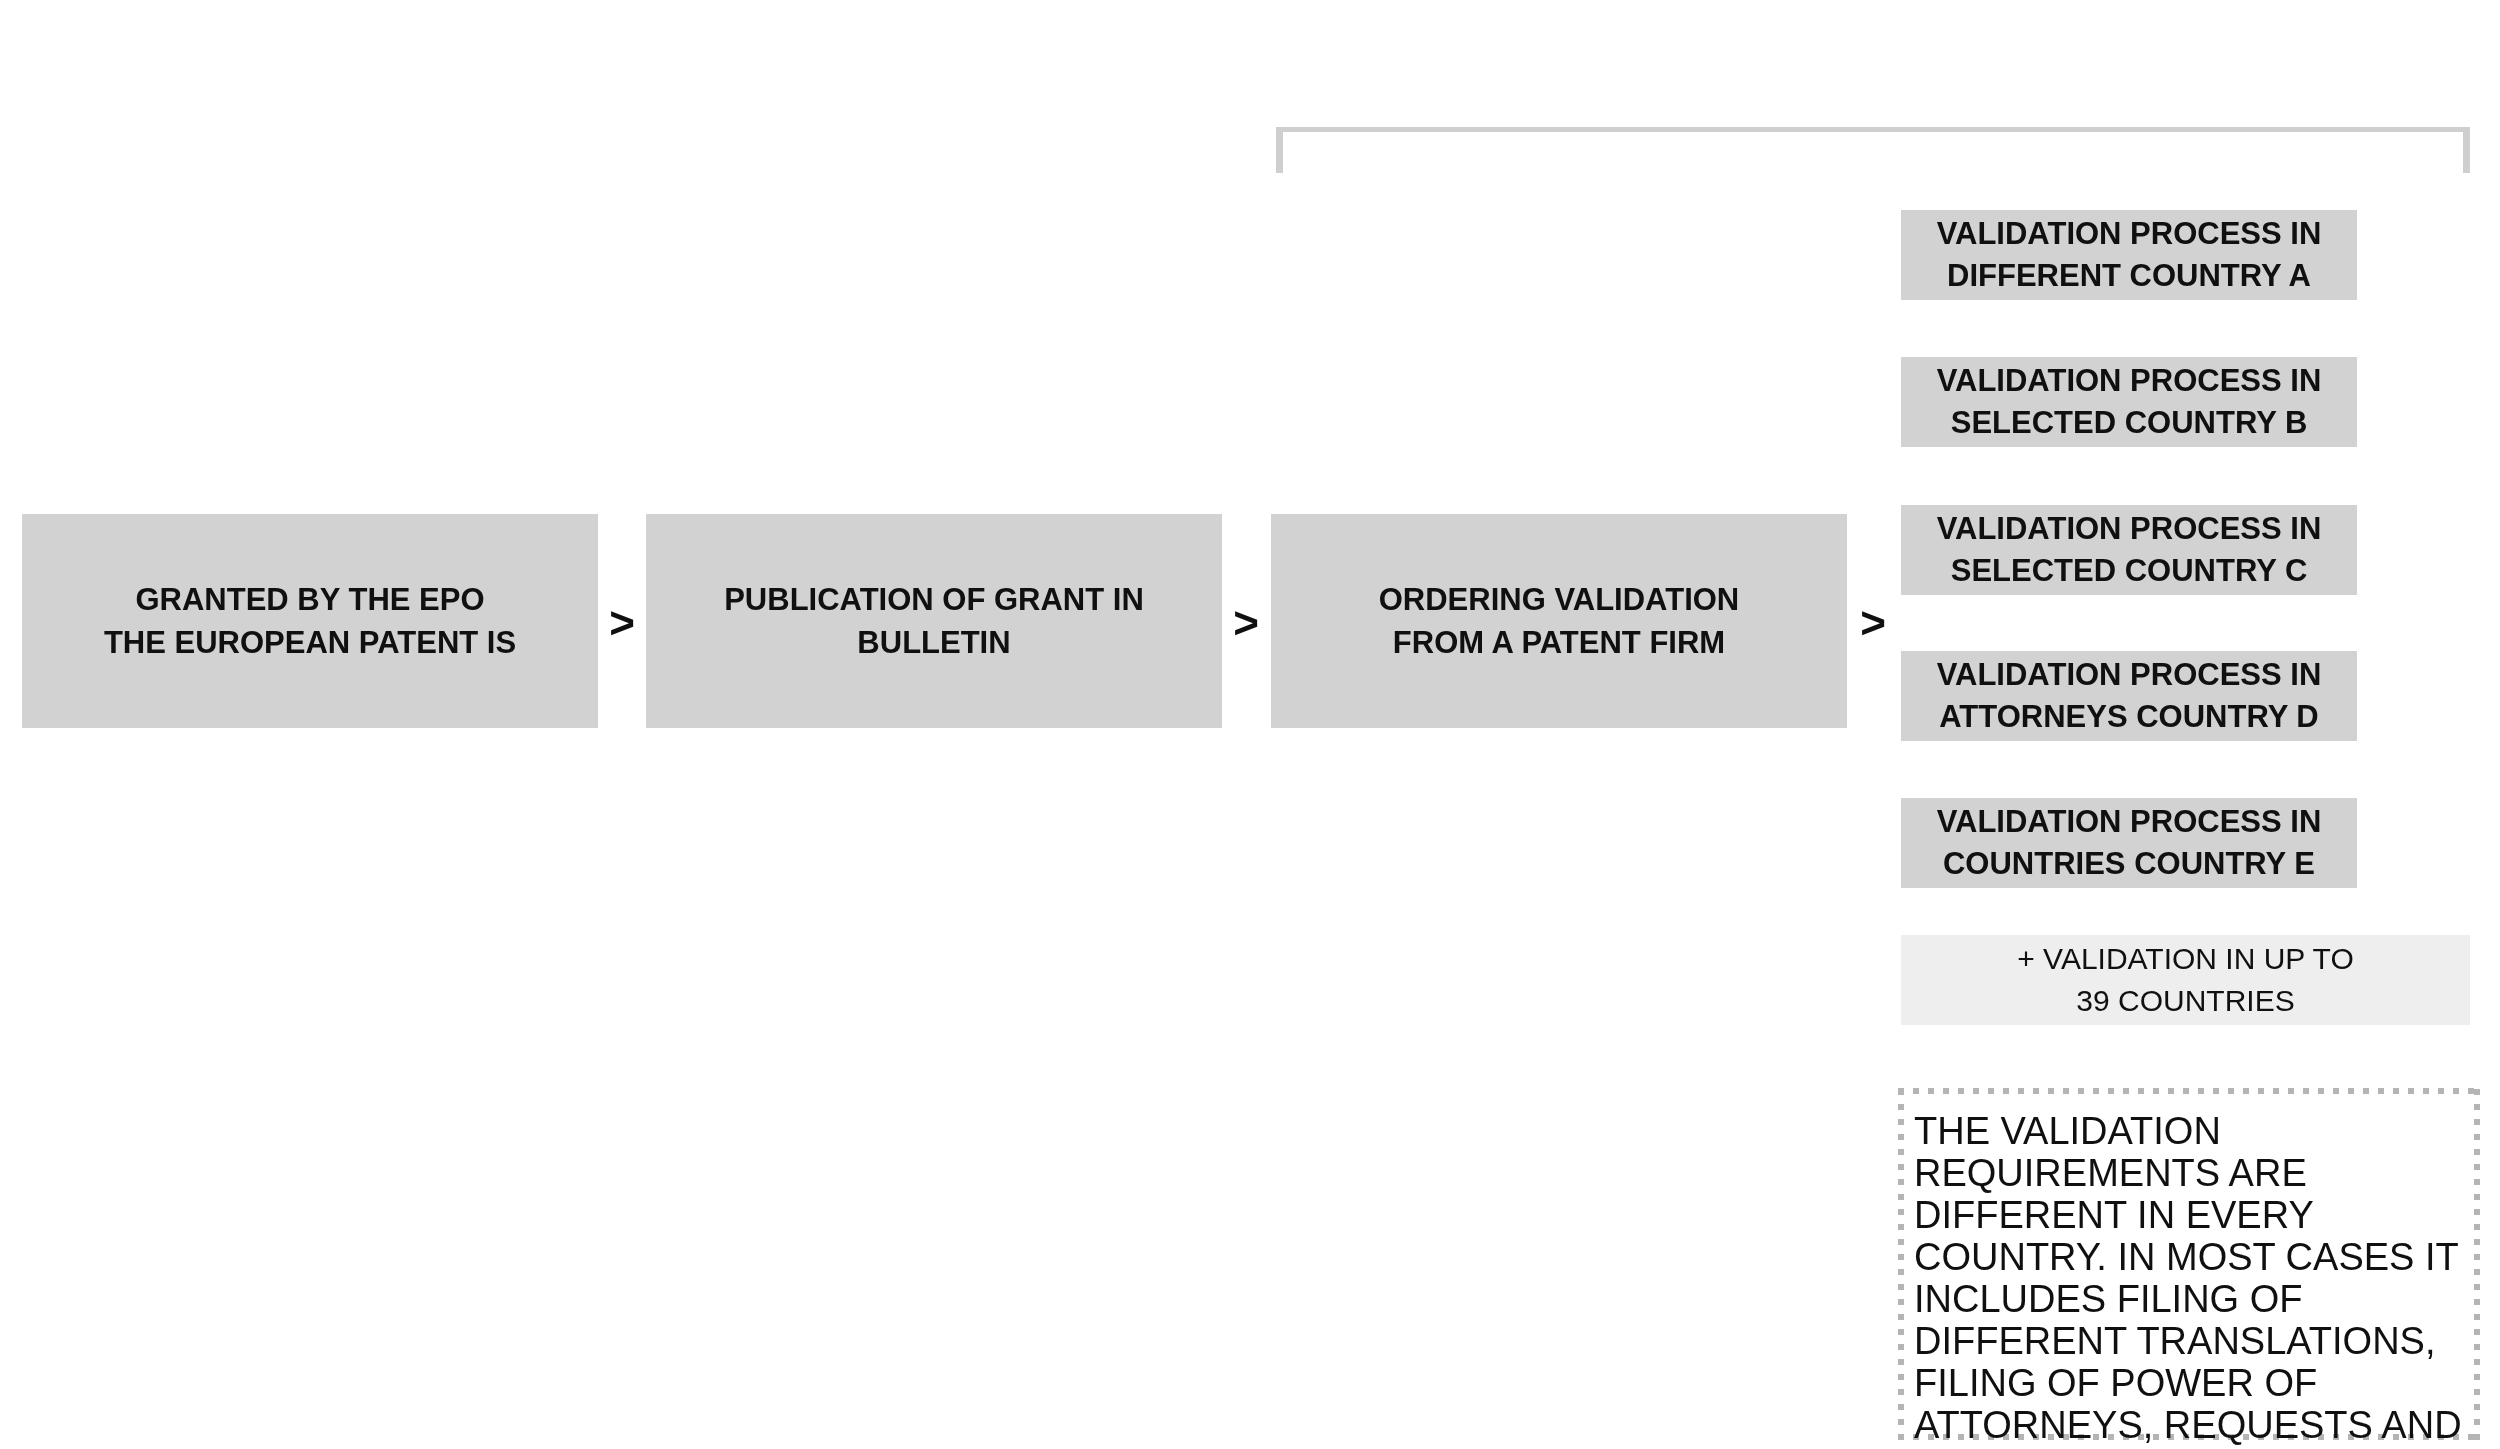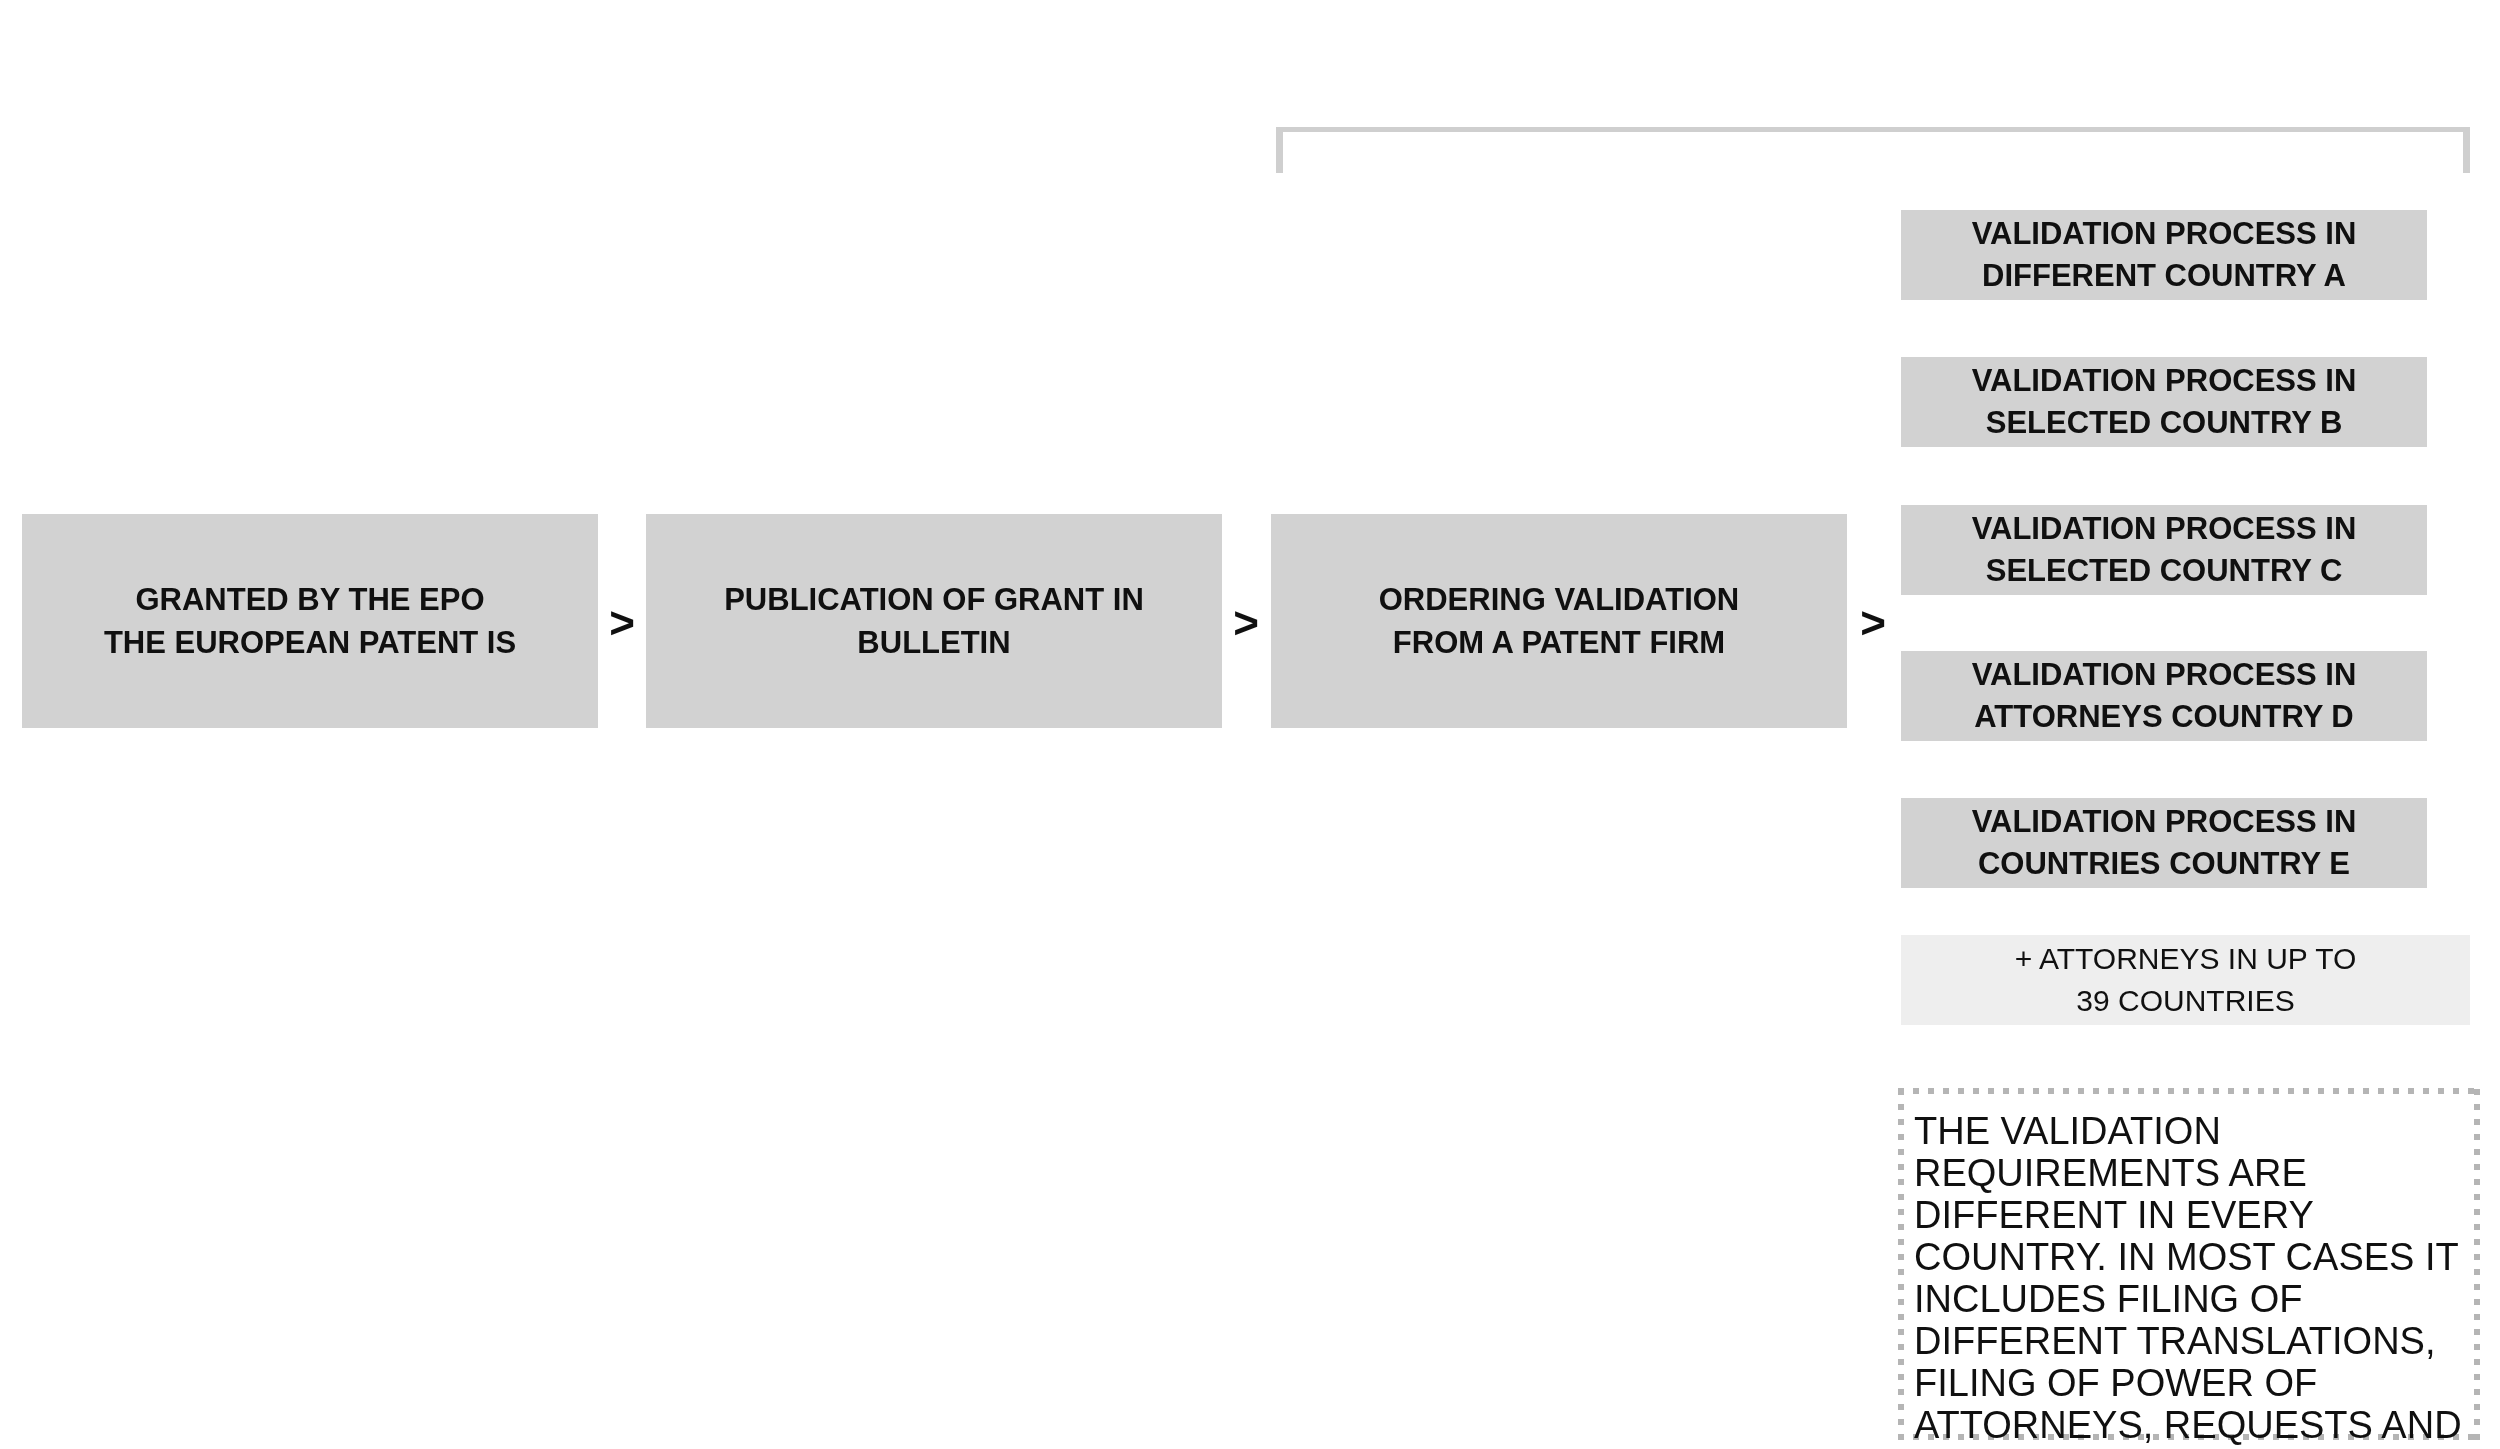--- a/index.html
+++ b/index.html
@@ -87,21 +87,21 @@
     justify-content: center;
     font-size: 44px;
     font-weight: bold;
     color: var(--text, #101010);
   }
 
   
   .country-box {
     position: absolute;
     left: 1901px;
-    width: 526px;
+    width: 456px;
     height: 90px;
     background: var(--box-fill, #d2d2d2);
     display: flex;
     flex-direction: column;
     align-items: center;
     justify-content: center;
     text-align: center;
   }
   .country-box .line {
     font-size: 31px;
@@ -207,21 +207,21 @@
     <div class="line">VALIDATION PROCESS IN</div>
     <div class="line">ATTORNEYS COUNTRY D</div>
   </div>
 
   <div class="country-box" style="top:798px">
     <div class="line">VALIDATION PROCESS IN</div>
     <div class="line">COUNTRIES COUNTRY E</div>
   </div>
 
   <div class="extra-box">
-    <div class="line">+ ATTORNEYS IN UP TO</div>
+    <div class="line">+ VALIDATION IN UP TO</div>
     <div class="line">39 COUNTRIES</div>
   </div>
 
   <div class="note-box">
     <div class="note-text">THE VALIDATION REQUIREMENTS ARE DIFFERENT IN EVERY COUNTRY. IN MOST CASES IT INCLUDES FILING OF DIFFERENT TRANSLATIONS, FILING OF POWER OF ATTORNEYS, REQUESTS AND MORE.</div>
   </div>
 
 </div>
 
 </body></html>

